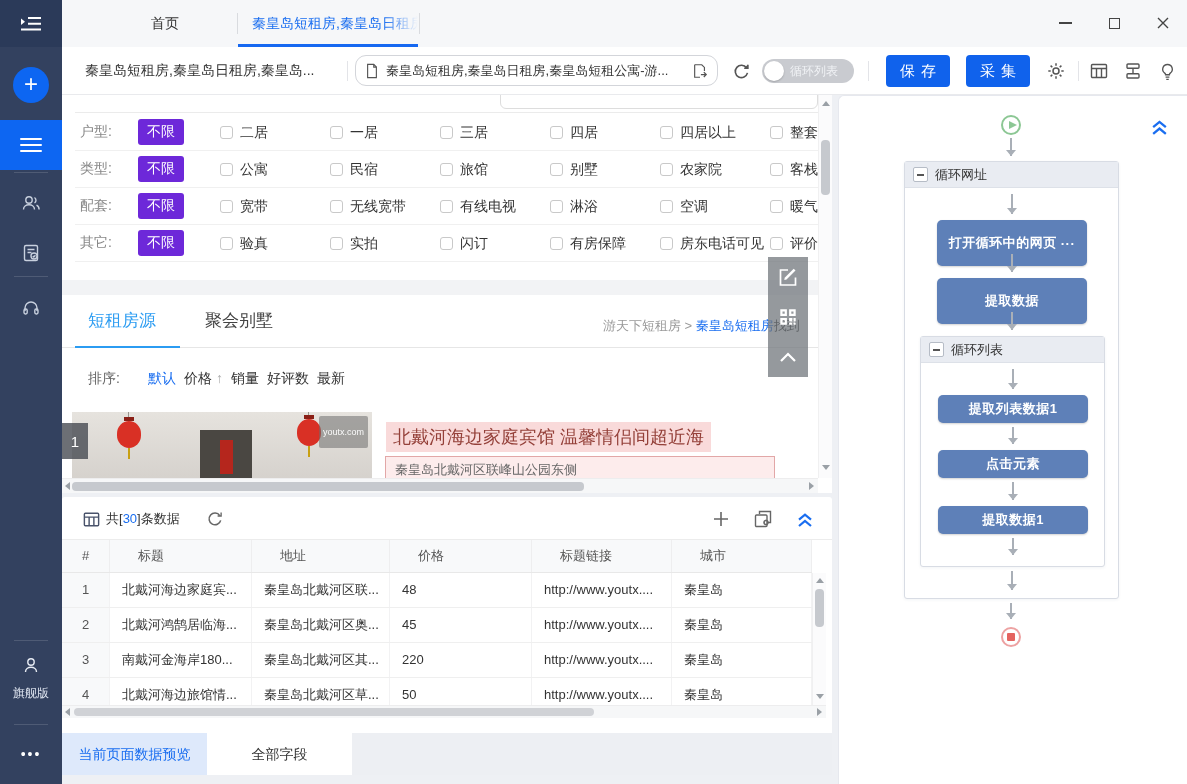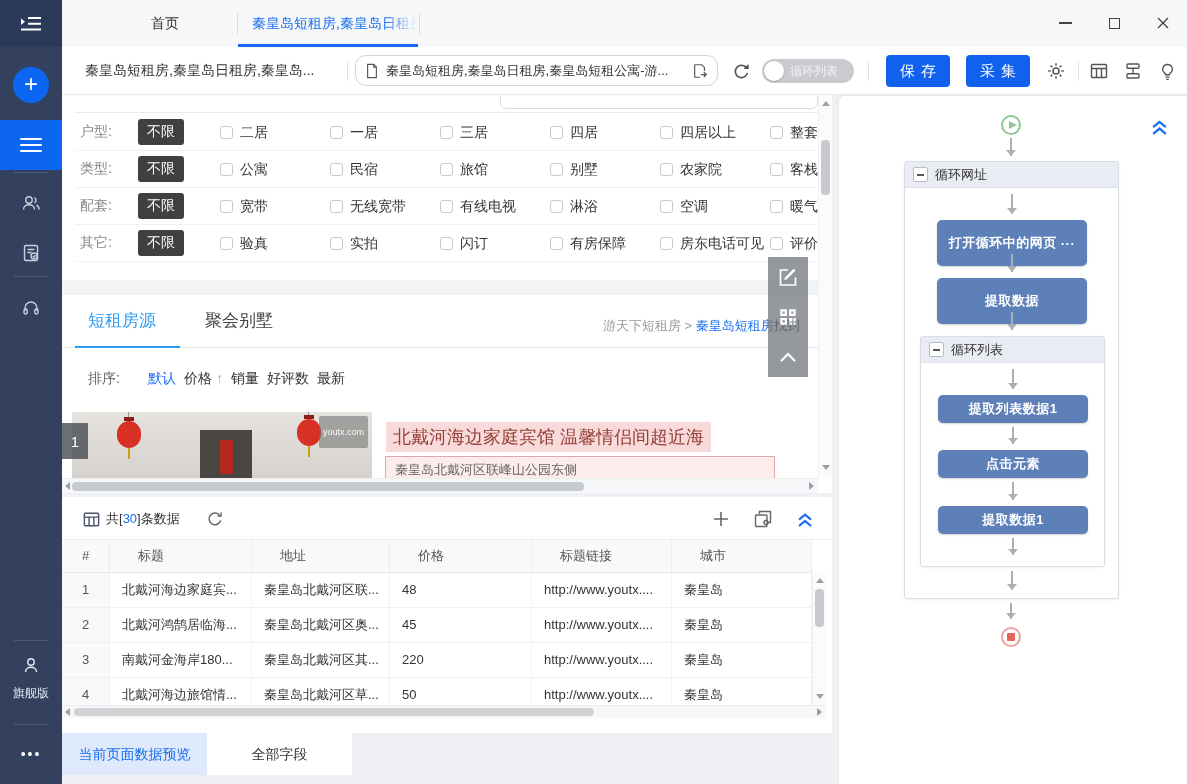--- a/index.html
+++ b/index.html
@@ -44,21 +44,21 @@
 
   
   .main { position:absolute; left:62px; top:95px; width:1125px; height:689px; }
 
   
   .webpage { position:absolute; left:0; top:0; width:770px; height:398px; background:#fff; overflow:hidden; }
   .partial-input { position:absolute; left:438px; top:-14px; width:318px; height:28px; border:1px solid #ddd; border-radius:6px; }
   .filter-card { position:absolute; left:13px; top:17px; width:745px; border-top:1px solid #ebebeb; padding-top:1px; }
   .f-row { position:relative; height:37px; border-bottom:1px solid #f0f0f0; overflow:hidden; }
   .f-label { position:absolute; left:5px; top:9px; font-size:14px; color:#888; }
-  .f-unltd { position:absolute; left:63px; top:5px; width:46px; height:26px; background:#404040; color:#fff; font-size:14px; border-radius:3px; display:flex; align-items:center; justify-content:center; cursor:pointer; }
+  .f-unltd { position:absolute; left:63px; top:5px; width:46px; height:26px; background:#6d28d9; color:#fff; font-size:14px; border-radius:3px; display:flex; align-items:center; justify-content:center; cursor:pointer; }
   .f-opts { position:absolute; left:145px; top:0; width:600px; height:37px; display:flex; overflow:hidden; }
   .f-opt { flex:none; width:110px; display:flex; align-items:center; gap:7px; font-size:14px; color:#333; cursor:pointer; }
   .cb { flex:none; width:13px; height:13px; border:1px solid #c9c9c9; border-radius:3px; background:#fff; }
   .band { position:absolute; left:0; top:185px; width:756px; height:15px; background:#f2f3f5; }
   .wp-tabs { position:absolute; left:0; top:200px; width:756px; height:53px; background:#fff; border-bottom:1px solid #e6e6e6; }
   .wp-tab1 { position:absolute; left:26px; top:14px; font-size:17px; color:#2b9cf2; cursor:pointer; }
   .wp-tab2 { position:absolute; left:143px; top:14px; font-size:17px; color:#444; cursor:pointer; }
   .wp-underline { position:absolute; left:13px; bottom:-2px; width:105px; height:3px; background:#2b9cf2; }
   .wp-bc { position:absolute; left:541px; top:22px; width:215px; font-size:13px; color:#999; white-space:nowrap; overflow:hidden; }
   .wp-bc .cur { color:#1a6ef0; }

